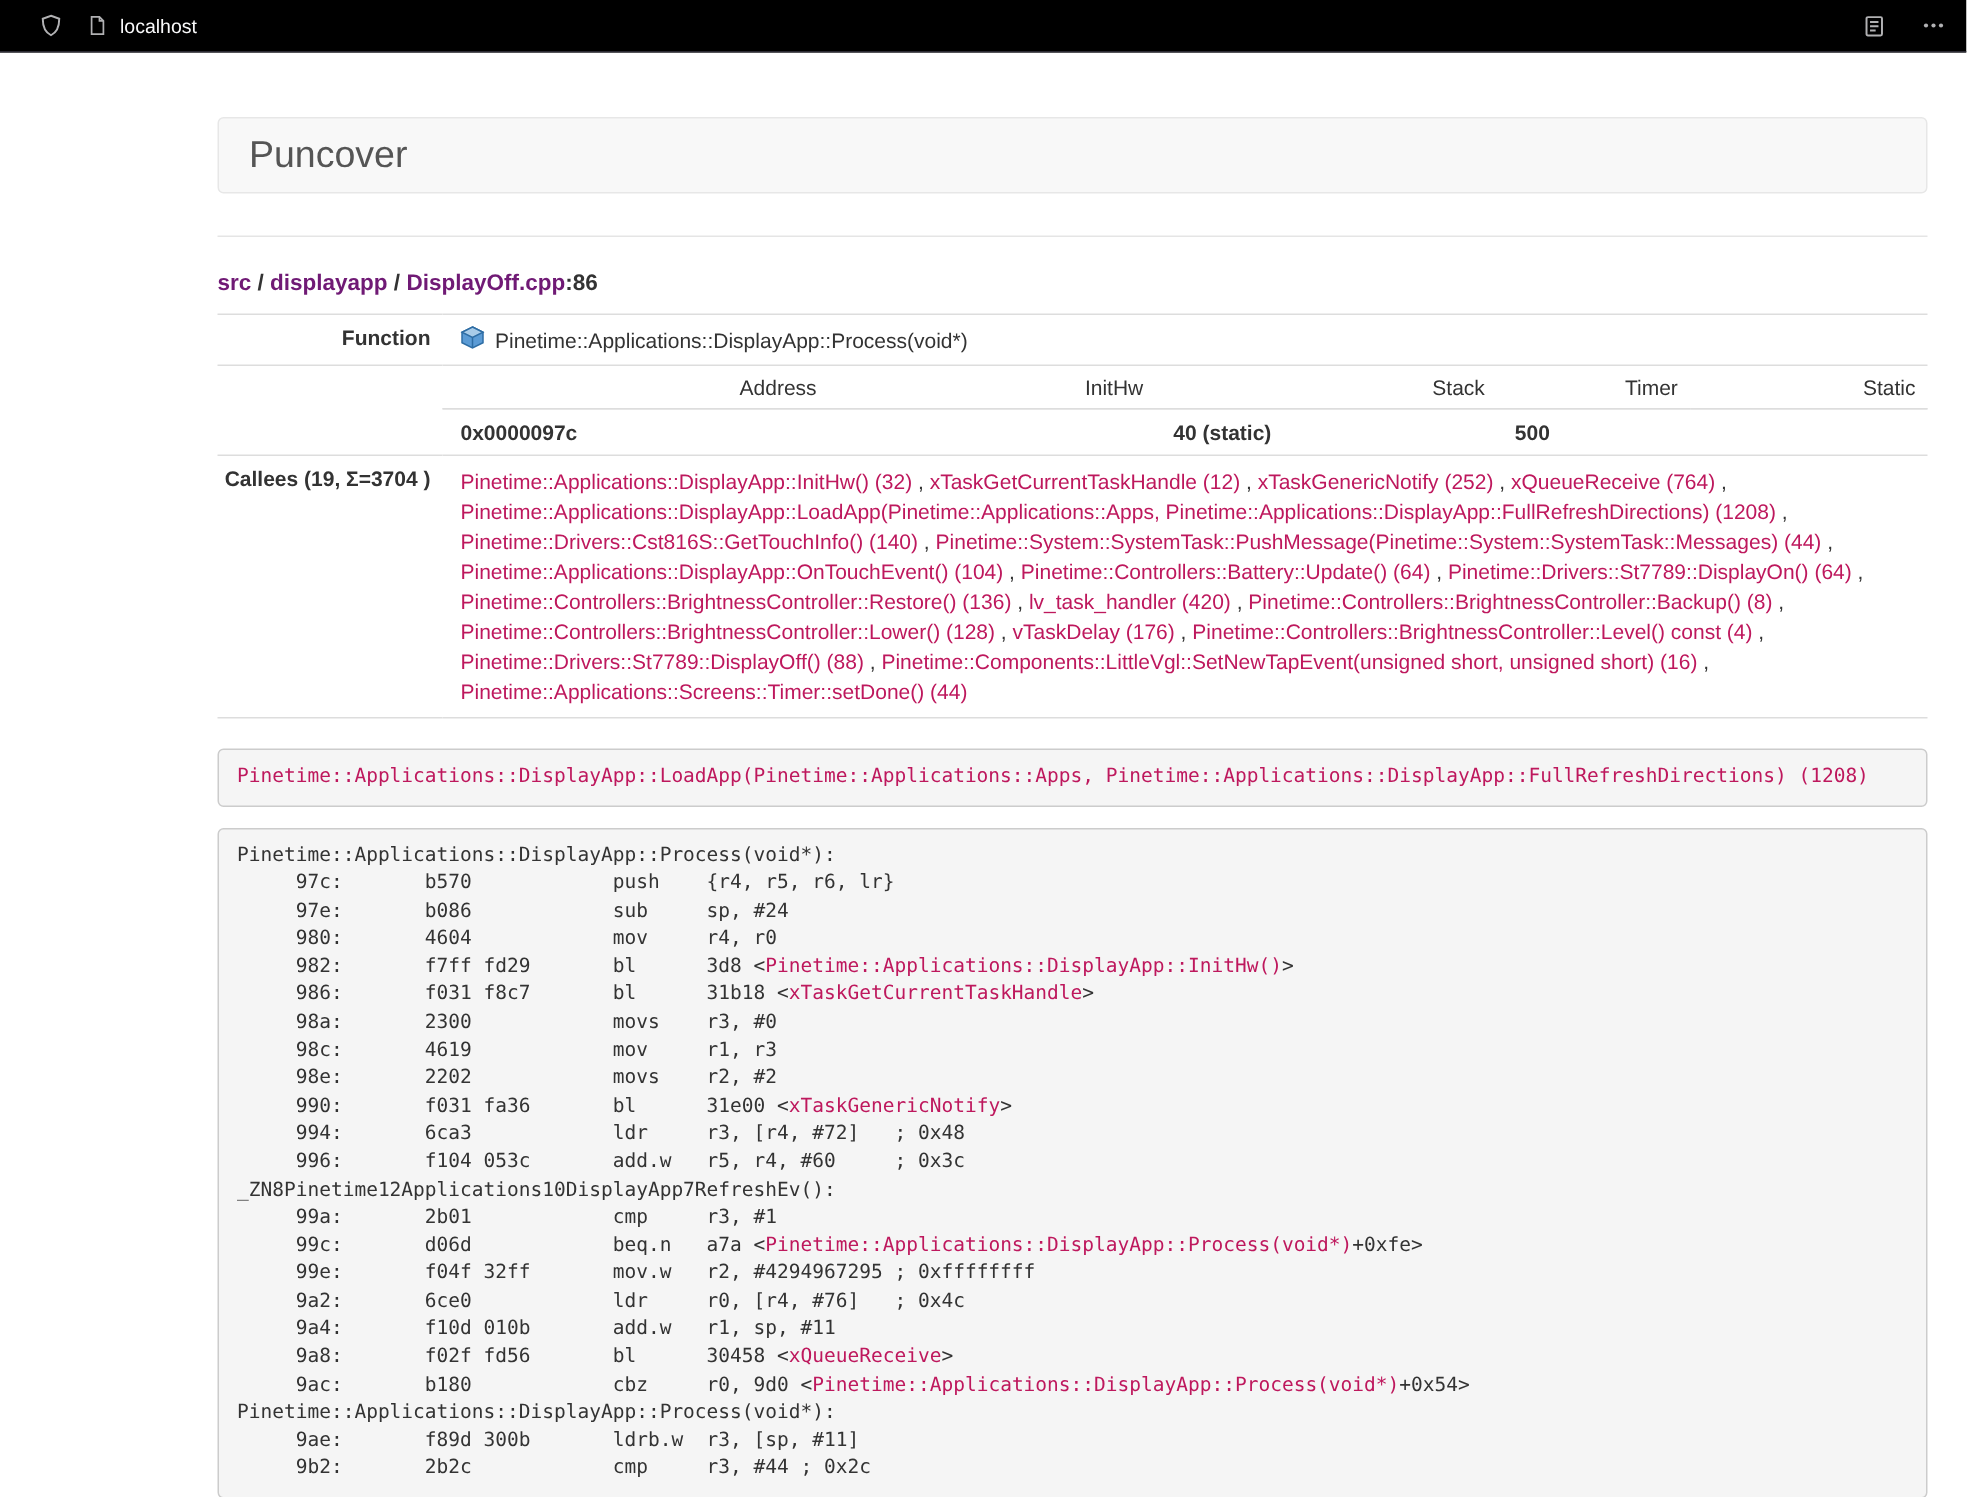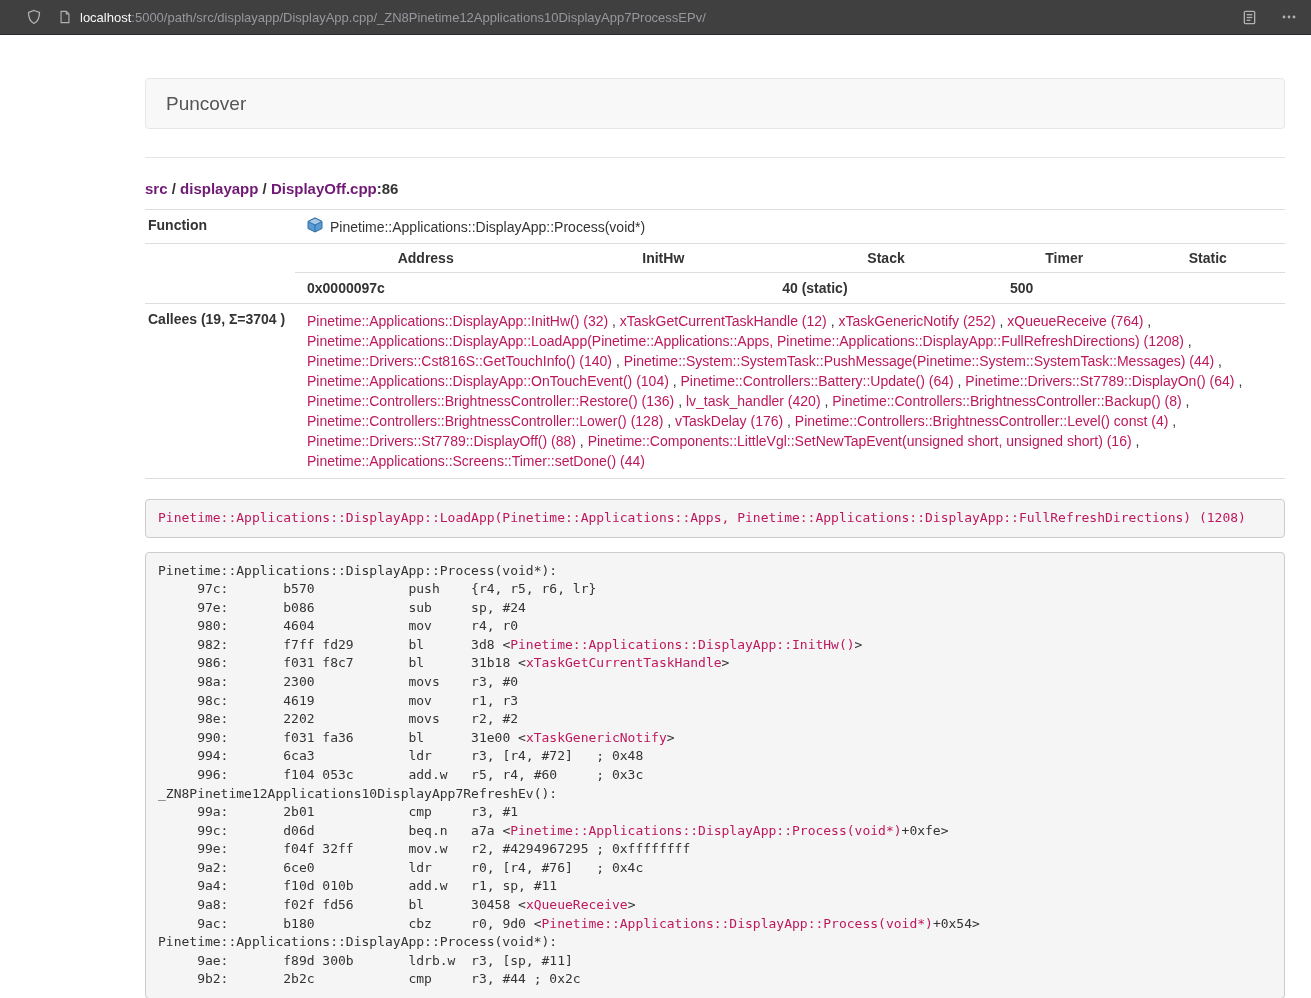--- a/index.html
+++ b/index.html
@@ -7,21 +7,21 @@
     margin: 0; padding: 0;
     width: 1311px; height: 998px;
     overflow: hidden;
     background: #ffffff;
     font-family: "Liberation Sans", "DejaVu Sans", sans-serif;
   }
 
   
   .topbar {
     height: 35px;
-    background: #404040;
+    background: #000000;
     border-bottom: 1px solid #2b2a33;
     display: flex;
     align-items: center;
     padding: 0 12px;
   }
   .topbar svg { display: block; }
   .tp-btn { display: flex; align-items: center; justify-content: center; padding: 2px; }
   .tp-shield { margin-left: 12px; }
   .urlbox {
     display: flex; align-items: center;
@@ -43,21 +43,21 @@
   .navbar {
     margin-top: 43px;
     height: 51px;
     background: #f8f8f8;
     border: 1px solid #e7e7e7;
     border-radius: 4px;
     display: flex;
     align-items: center;
     padding: 0 20px;
   }
-  .brand { font-size: 19px; color: #555; text-decoration: none; }
+  .brand { font-size: 25px; color: #555; text-decoration: none; }
 
   hr.sep { border: 0; border-top: 1px solid #e5e5e5; margin: 28px 0 0 0; }
 
   .breadcrumb { margin-top: 22px; font-size: 15px; font-weight: bold; color: #333; }
   .breadcrumb a { color: #701a75; text-decoration: none; font-weight: bold; }
   .breadcrumb span { color: #333; }
 
   a { color: #be185d; text-decoration: none; cursor: pointer; }
 
   
@@ -67,34 +67,34 @@
     margin-top: 12px;
     font-size: 14px;
     color: #333;
     border-top: 1px solid #ddd;
     border-bottom: 1px solid #ddd;
   }
   table.fn > tbody > tr { border-top: 1px solid #ddd; }
   table.fn > tbody > tr:first-child { border-top: 0; }
   table.fn > tbody > tr > th {
     width: 150px;
-    text-align: left;
+    text-align: right;
     vertical-align: top;
     font-weight: bold;
     padding: 7px 8px 7px 3px;
   }
   table.fn > tbody > tr > td { vertical-align: top; padding: 7px 8px 7px 12px; }
   table.fn > tbody > tr > td.p0 { padding: 0; }
 
   .fn-name { display: inline-flex; align-items: center; }
   .fn-type-icon { margin-right: 7px; flex: 0 0 auto; }
 
   table.inner { width: 100%; border-collapse: collapse; }
   table.inner th {
-    text-align: center; font-weight: bold;
+    text-align: right; font-weight: normal;
     padding: 6px 8px 6px 12px;
     border-bottom: 1px solid #ddd;
   }
   table.inner td { padding: 7px 8px 7px 12px; font-weight: bold; }
   table.inner th:nth-child(1), table.inner td:nth-child(1) { width: 26%; }
   table.inner th:nth-child(2), table.inner td:nth-child(2) { width: 22%; }
   table.inner th:nth-child(3), table.inner td:nth-child(3) { width: 23%; }
   table.inner th:nth-child(4), table.inner td:nth-child(4) { width: 13%; }
   table.inner th:nth-child(5), table.inner td:nth-child(5) { width: 16%; }
 
@@ -130,21 +130,20 @@
     </svg>
   </span>
   <div class="urlbox">
     <span class="pgicon">
       <svg width="14" height="14" viewBox="0 0 16 16" fill="none" stroke="#b1b1b3" stroke-width="1.3">
         <path d="M3.5 1.5 H9.5 L12.5 4.5 V14.5 H3.5 Z"></path>
         <path d="M9.5 1.5 V4.5 H12.5"></path>
       </svg>
     </span>
     <span class="url-host">localhost</span>
-      <span class="url-rest">:5000/path/src/displayapp/DisplayApp.cpp/_ZN8Pinetime12Applications10DisplayApp7ProcessEPv/</span>
   </div>
   <div class="tp-spacer"></div>
   <div class="tp-right">
     <span class="tp-btn">
       <svg width="15" height="15" viewBox="0 0 16 16" fill="none" stroke="#b1b1b3" stroke-width="1.4">
         <rect x="2.5" y="1.5" width="11" height="13" rx="1"></rect>
         <line x1="5" y1="5" x2="11" y2="5"></line>
         <line x1="5" y1="8" x2="11" y2="8"></line>
         <line x1="5" y1="11" x2="9" y2="11"></line>
       </svg>

